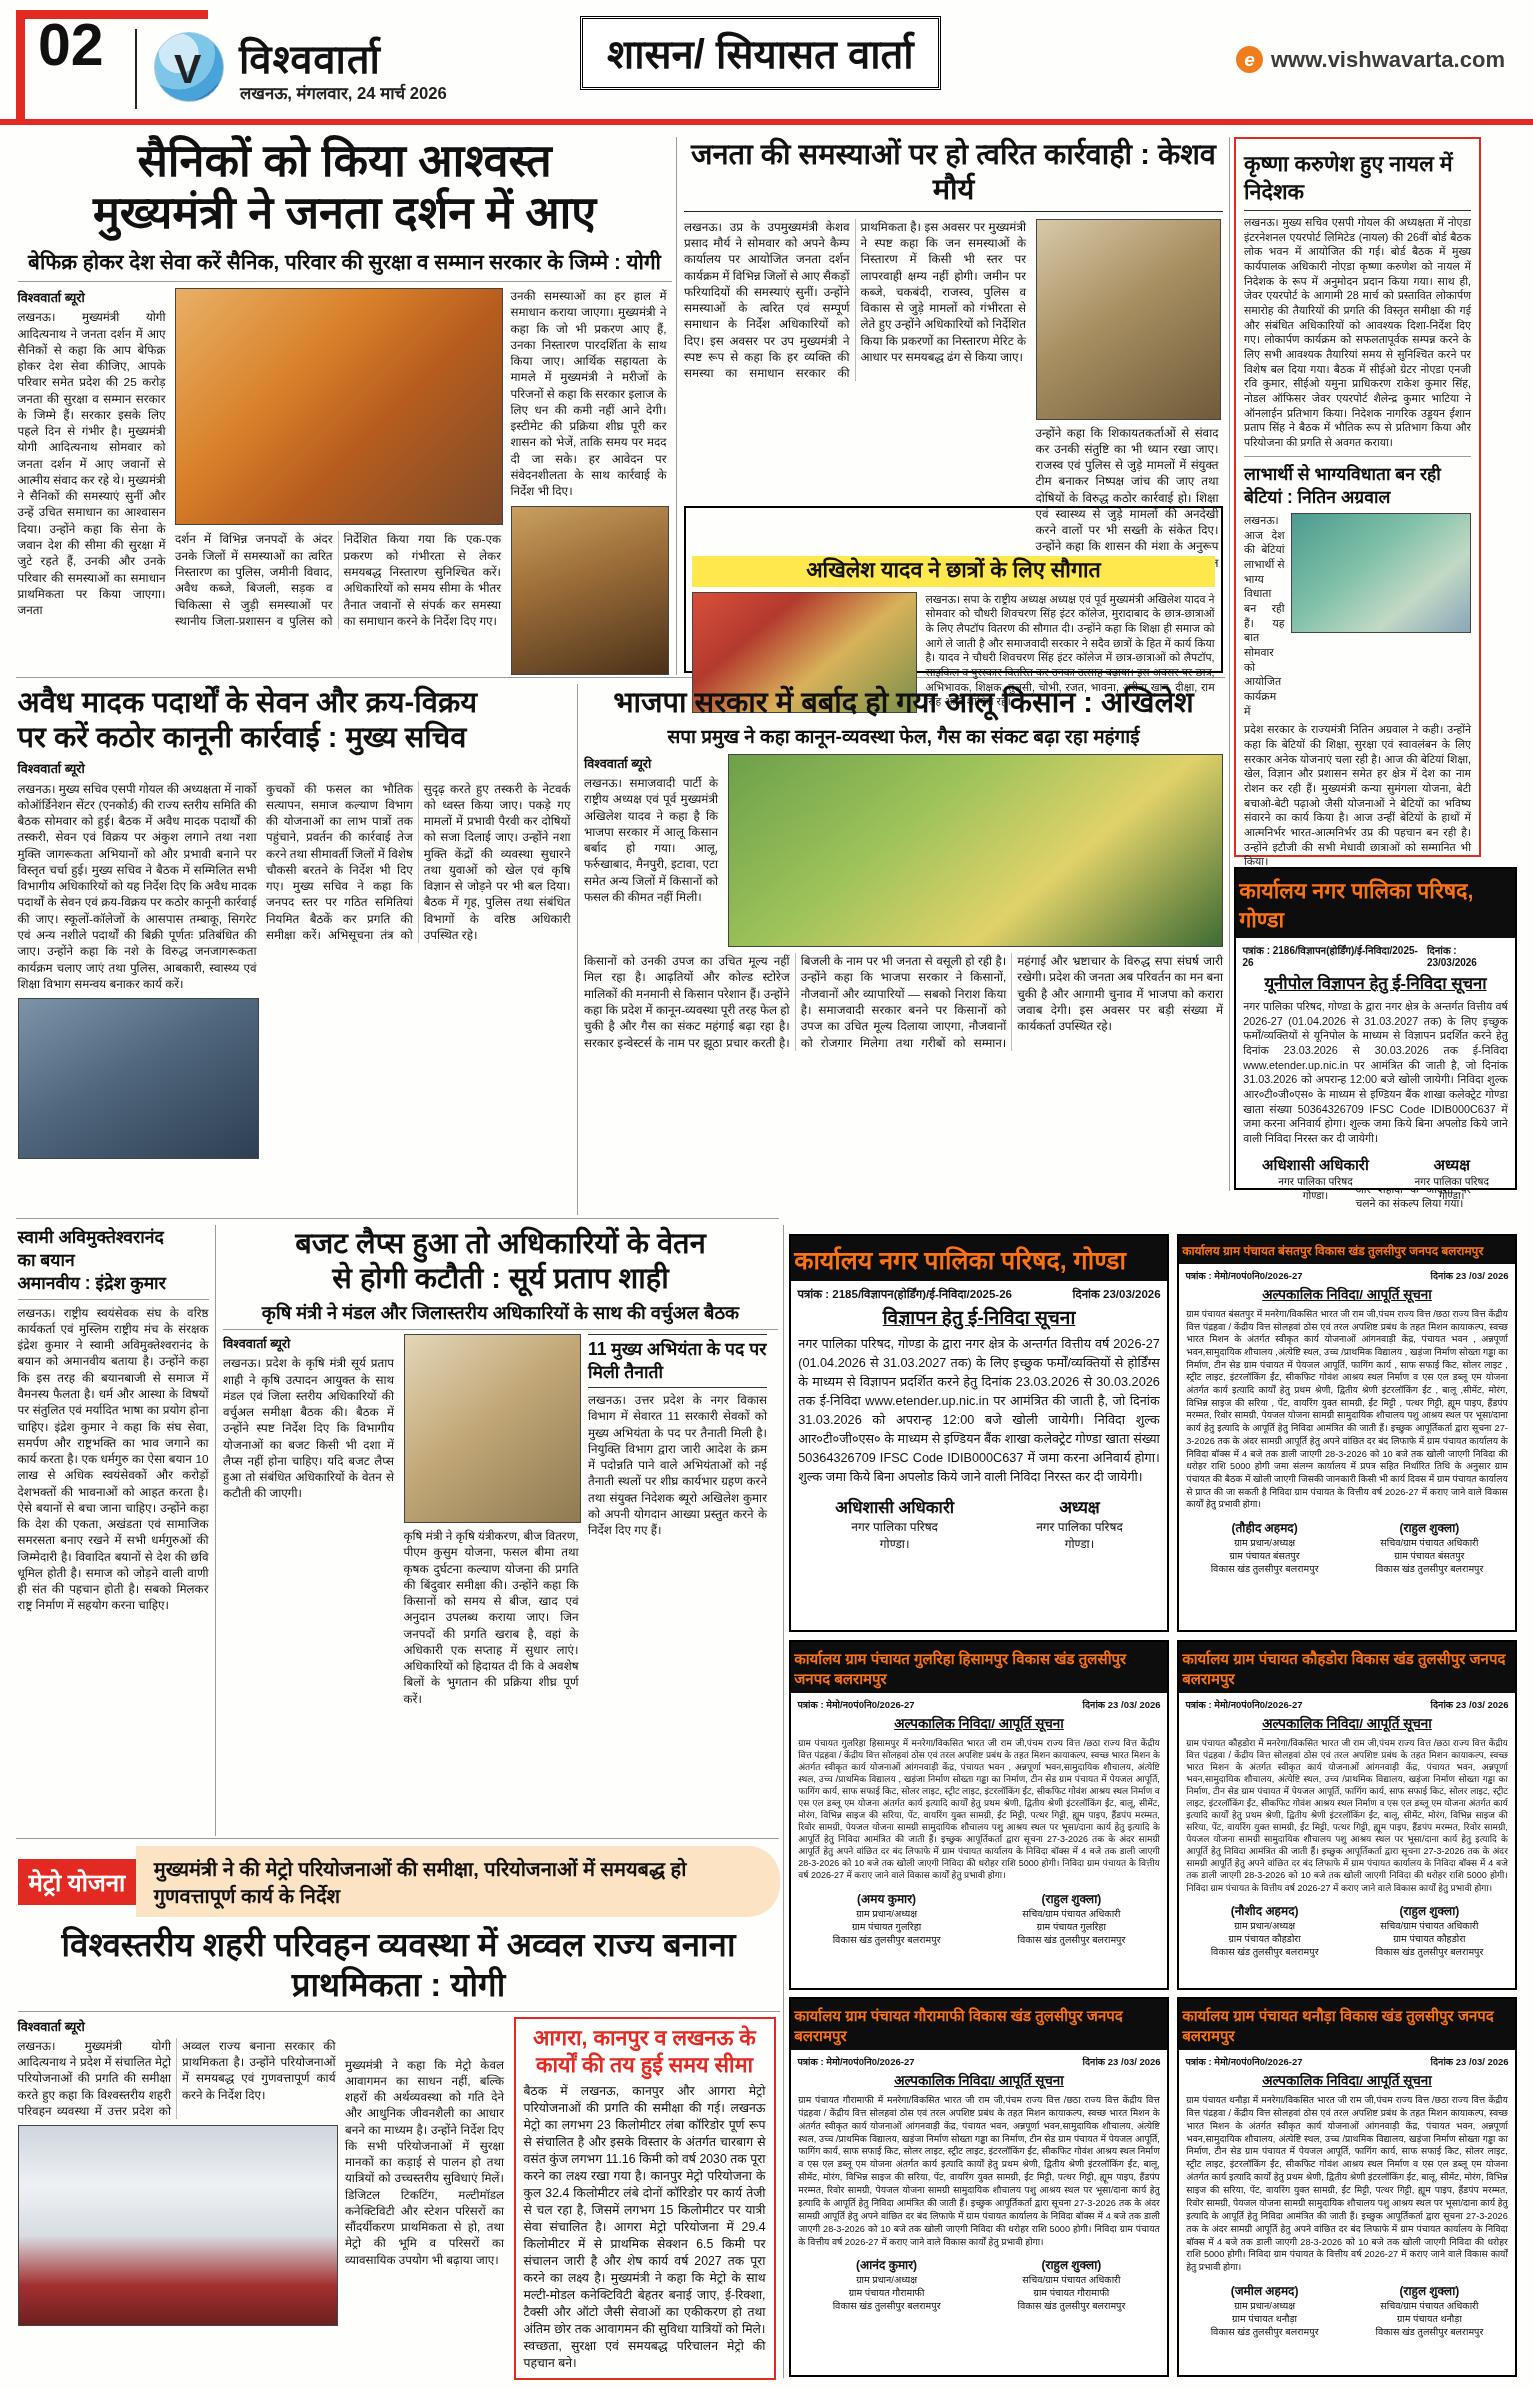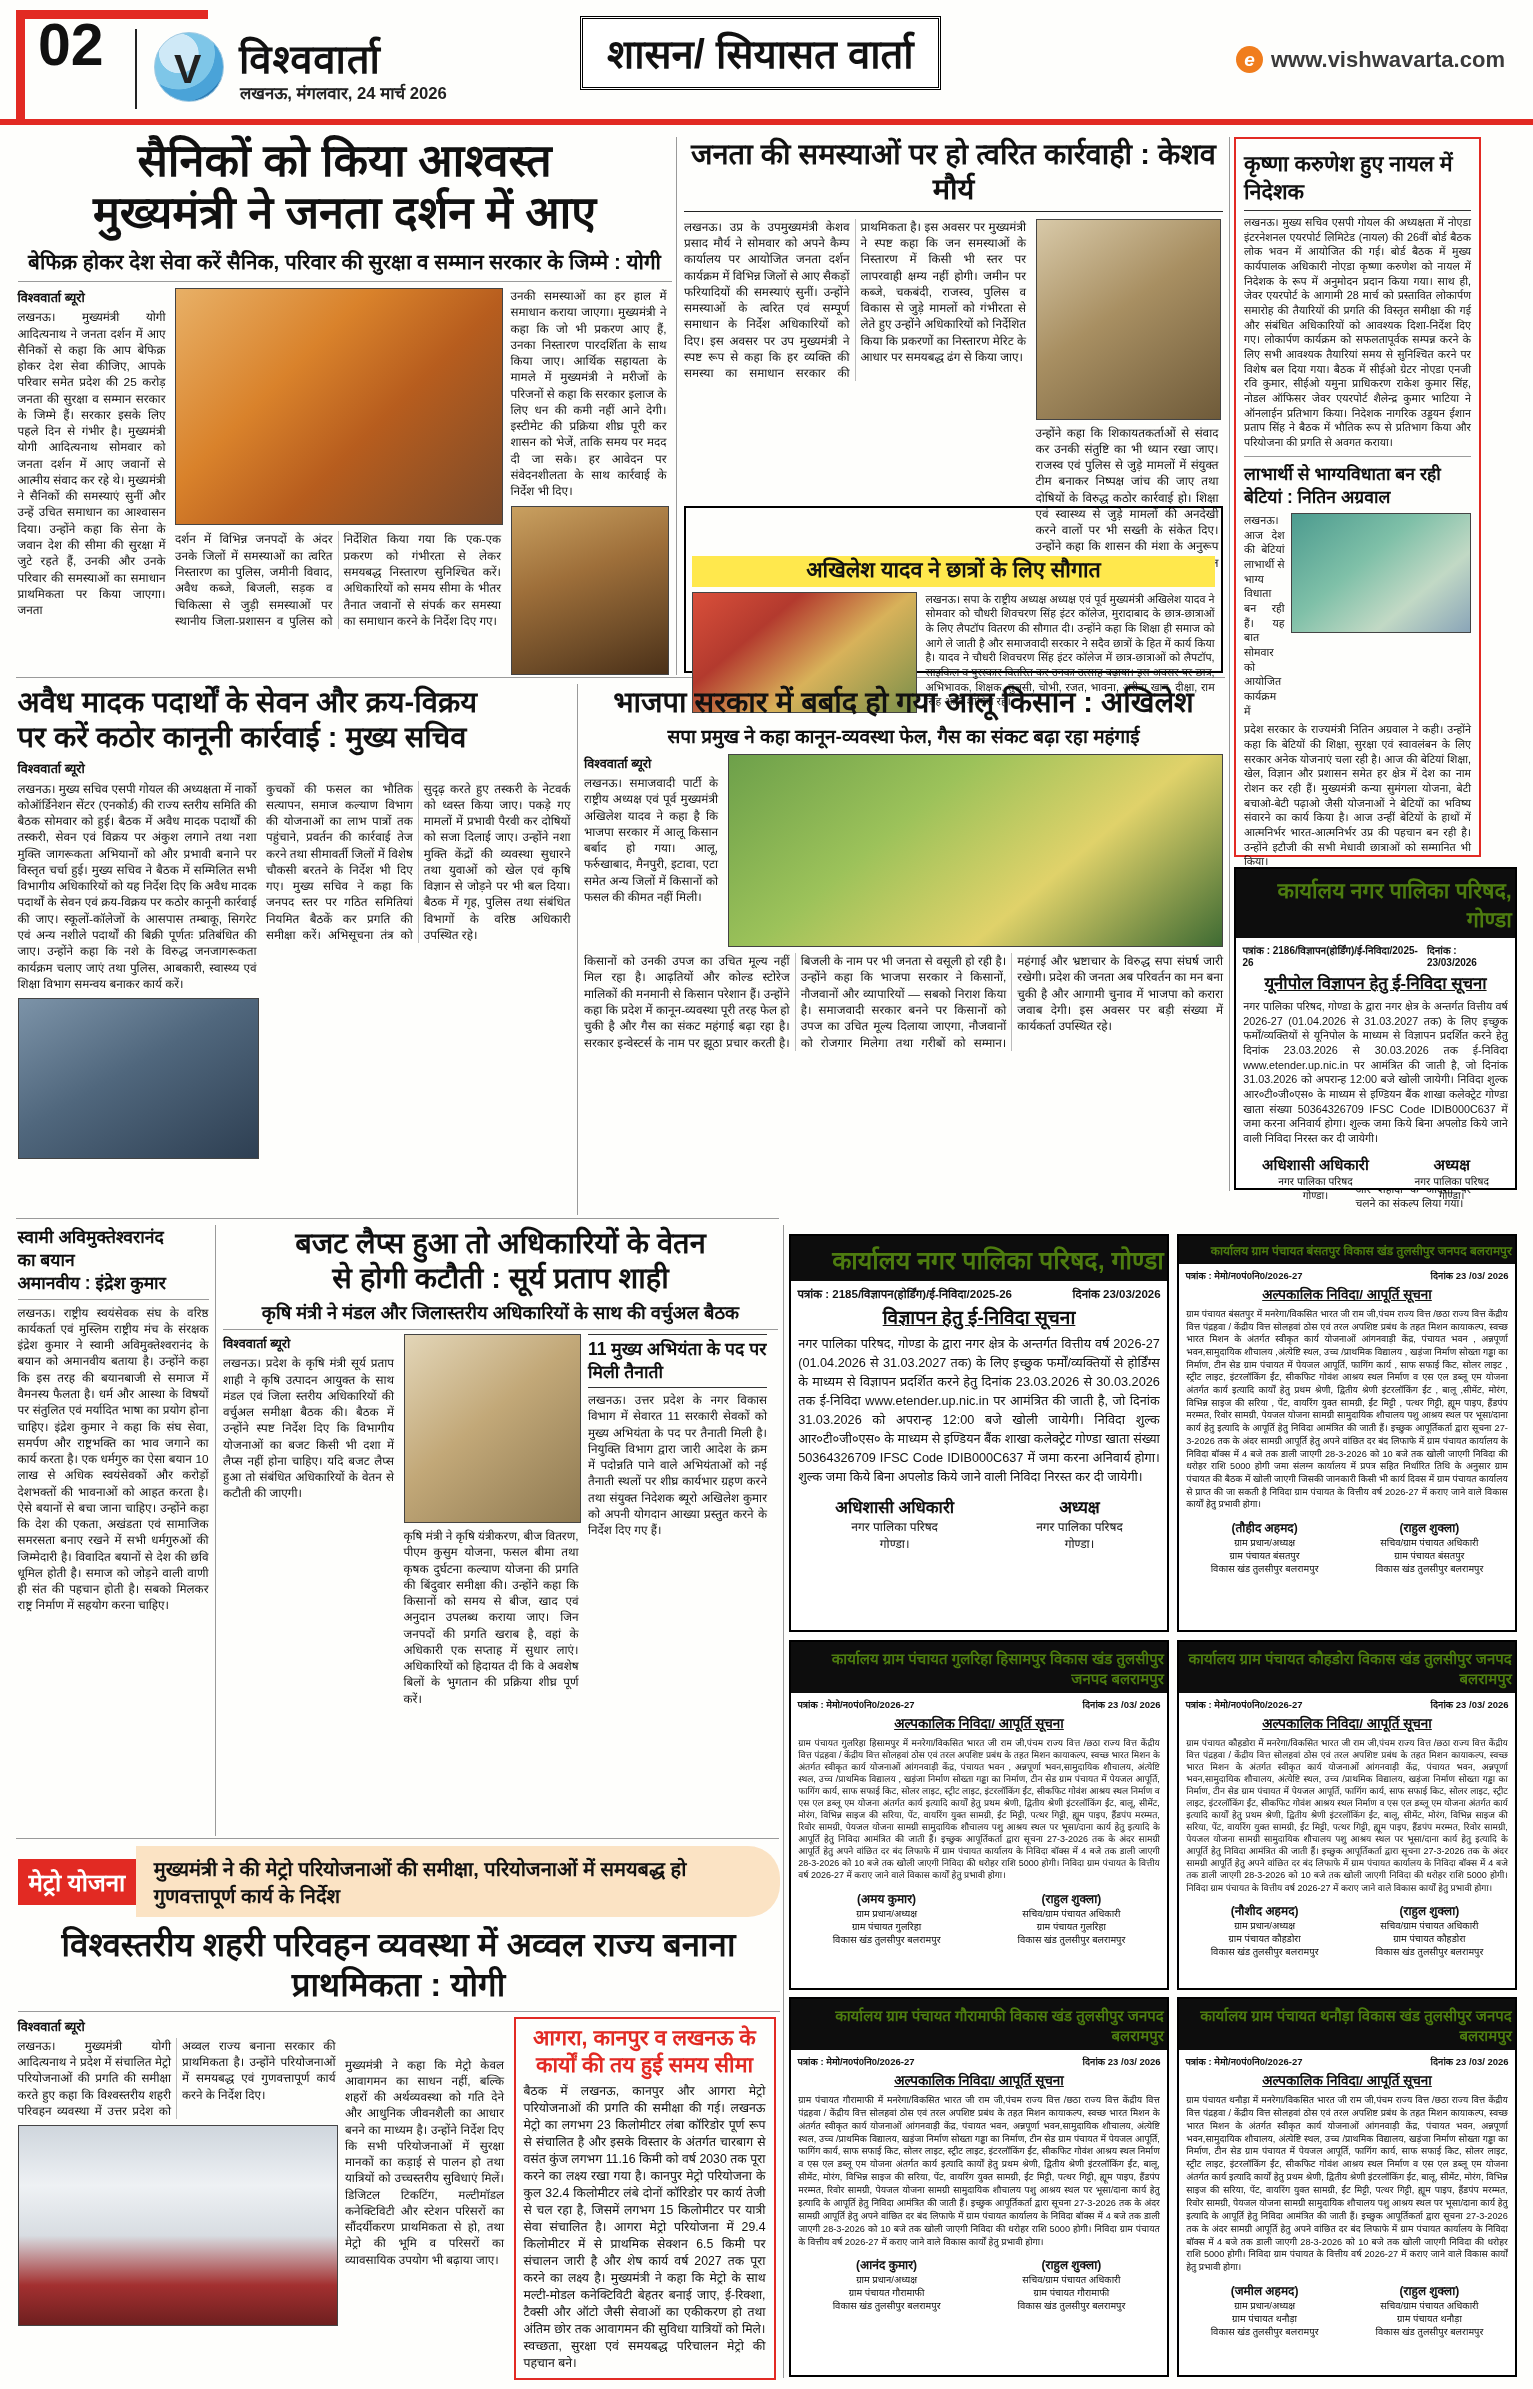--- a/index.html
+++ b/index.html
@@ -41,21 +41,21 @@
   .ph-janta{background:linear-gradient(145deg,#d8c9a8 0%,#a88f62 45%,#6f5b3a 100%);}
   .ph-students{background:linear-gradient(140deg,#d94f3a 0%,#b33a2e 30%,#d8b25a 60%,#7a8f4a 100%);}
   .ph-girls{background:linear-gradient(140deg,#4c9b8f 0%,#7fc0a8 40%,#c2d9c5 70%,#8aa5b8 100%);}
   .ph-congress{background:linear-gradient(150deg,#b5422e 0%,#d07a3a 45%,#e8c27a 100%);}
   .ph-meeting{background:linear-gradient(150deg,#7c93a8 0%,#50677d 45%,#2e3f52 100%);}
   .ph-garland{background:linear-gradient(140deg,#6da04a 0%,#9cc25a 35%,#e0d26a 65%,#3f6b33 100%);}
   .ph-minister{background:linear-gradient(140deg,#e3d6b8 0%,#c2a878 45%,#8f7a52 100%);}
   .ph-metro{background:linear-gradient(180deg,#cfd6dd 0%,#eef1f4 30%,#d8dde2 55%,#a33030 80%,#6e1f1f 100%);}
   
   .notice{border:2px solid #000;background:#fff;}
-  .notice-head{background:#0d0d0d;color:#4d7c0f;font-weight:800;text-align:right;padding:5.6px 3.2px;}
+  .notice-head{background:#0d0d0d;color:#f97316;font-weight:800;text-align:left;padding:5.6px 3.2px;}
   .notice-ref{display:flex;justify-content:space-between;font-weight:700;padding:4.8px 6.4px 1.6px;}
   .notice-title{text-align:center;font-weight:800;text-decoration:underline;padding:1.6px 0 3.2px;}
   .notice-body{padding:1.6px 7.2px;}
   .sig-row{display:flex;justify-content:space-around;padding:6.4px 3.2px 4.8px;text-align:center;}
   .sig-name{font-weight:800;}
   .pre{white-space:pre-line;}
   .red-frame{border:2px solid #e22a23;}
   .kicker-tag{background:#e22a23;color:#fff;font-size:24px;font-weight:800;padding:6.4px 11px;}
   .kicker-strip{background:#fbe3c4;font-size:20px;font-weight:700;padding:8.7px 17.5px;border-radius:0 32px 32px 0;}
   .redbox{border:2.4px solid #e22a23;}

